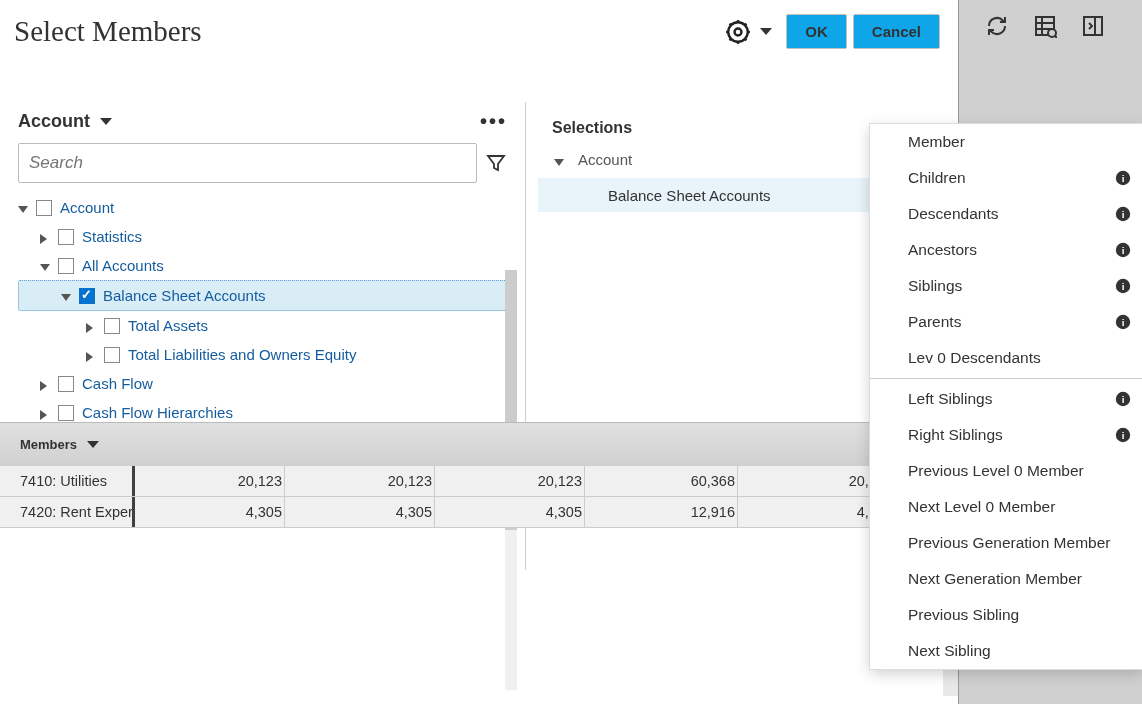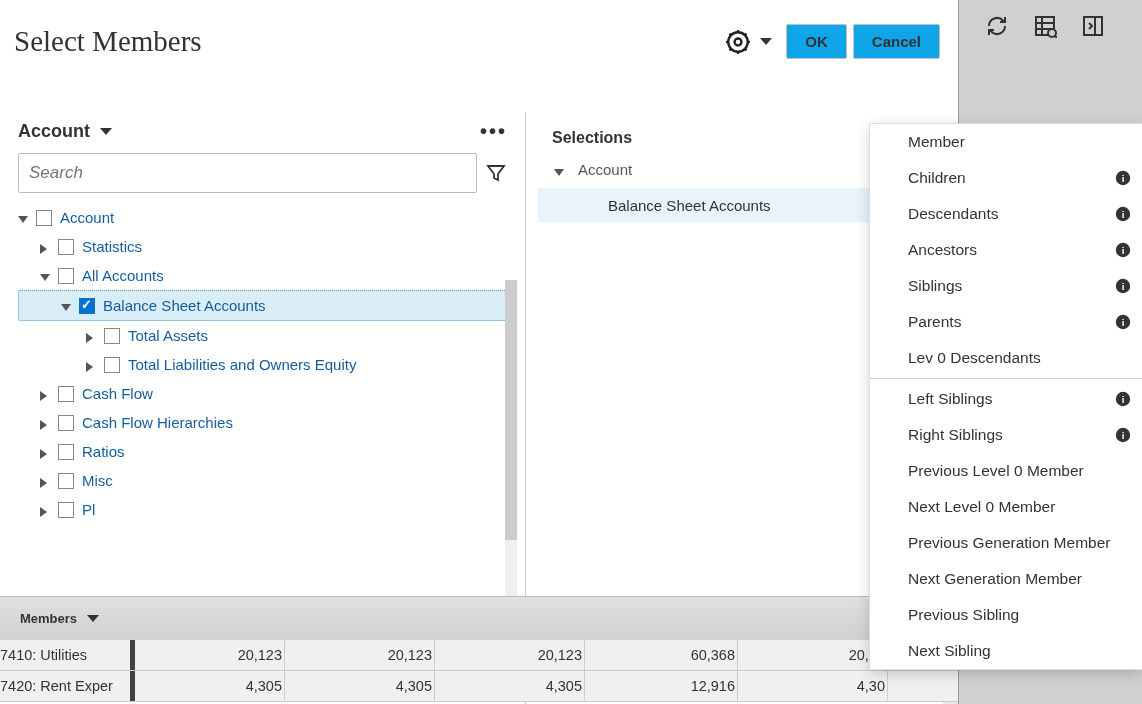--- a/index.html
+++ b/index.html
@@ -1,18 +1,18 @@
 <!DOCTYPE html>
 <html><head>
 <meta charset="utf-8">
 <style>
 * { box-sizing: border-box; margin: 0; padding: 0; }
 body { font-family: "Segoe UI", Arial, sans-serif; font-size: 14px; color: #333; overflow: hidden; width: 1142px; height: 704px; position: relative; background: #fff; }
 
-.dialog { position: absolute; left: 0; top: 10px; width: 958px; height: 692px; background: #fff; }
+.dialog { position: absolute; left: 0; top: 0; width: 958px; height: 528px; background: #fff; }
 .sidebar-right { position: absolute; left: 958px; top: 0; width: 184px; height: 704px; background: #d0d0d0; border-left: 1px solid #999; }
 
 .title-bar { display: flex; align-items: center; justify-content: space-between; padding: 14px 18px 8px 14px; }
 .page-title { font-size: 29px; font-weight: 400; color: #333; font-family: Georgia, serif; }
 .title-actions { display: flex; align-items: center; gap: 6px; }
 .gear-icon { width: 28px; height: 28px; display: inline-flex; align-items: center; justify-content: center; margin-right: 2px; }
 .dropdown-caret { width: 0; height: 0; border-left: 6px solid transparent; border-right: 6px solid transparent; border-top: 7px solid #333; margin-right: 8px; }
 .btn { padding: 8px 18px; border: 1px solid #c0c0c0; background: #0ea5e9; font-size: 15px; font-weight: 600; cursor: pointer; border-radius: 2px; color: #333; }
 
 .content { display: flex; height: calc(100% - 60px); margin-top: 45px; }
@@ -50,21 +50,21 @@
 
 .scroll-stub { position: absolute; right: 0; top: 64px; width: 15px; height: 530px; background: #e8e8e8; }
 .scroll-thumb { width: 100%; height: 14px; background: #bbb; }
 
 .sidebar-toolbar { display: flex; gap: 22px; padding: 14px 0 14px 26px; background: #d0d0d0; }
 .tb-icon { width: 26px; height: 26px; }
 
 .members-bar { position: absolute; left: 0; bottom: 62px; width: 958px; height: 44px; background: linear-gradient(#e0e0e0,#d0d0d0); border-top: 1px solid #bbb; display: flex; align-items: center; padding-left: 20px; font-size: 13px; font-weight: 600; gap: 10px; }
 .data-rows { position: absolute; left: 0; bottom: 0; width: 958px; height: 62px; background: #f0f0f0; }
 .data-row { display: flex; border-bottom: 1px solid #ccc; height: 31px; align-items: center; font-size: 14.5px; }
-.cell-label { width: 135px; border-right: 5px solid #404040; height: 100%; display: flex; align-items: center; overflow: hidden; white-space: nowrap; }
+.cell-label { width: 135px; padding-left: 20px; border-right: 3px solid #404040; height: 100%; display: flex; align-items: center; overflow: hidden; white-space: nowrap; }
 .cell-val { width: 150px; text-align: right; padding-right: 2px; border-right: 1px solid #ccc; height: 100%; display: flex; align-items: center; justify-content: flex-end; }
 .cell-val.wide { width: 153px; }
 
 .left-scroll-track { position: absolute; right: 8px; top: 168px; width: 12px; height: 420px; background: #f0f0f0; }
 .left-scroll-thumb { width: 100%; height: 260px; background: #ccc; }
 
 .fx-menu { position: absolute; left: 870px; top: 124px; width: 272px; background: #fff; z-index: 100; box-shadow: 0 0 0 1px #ddd, 0 4px 14px rgba(0,0,0,.2); }
 .fx-item { display: flex; align-items: center; justify-content: space-between; padding: 9px 10px 9px 38px; font-size: 15.5px; color: #333; cursor: pointer; }
 .fx-sep { border-top: 1px solid #ccc; margin: 2px 0; }
 .info-badge { width: 18px; height: 18px; display: inline-flex; }

